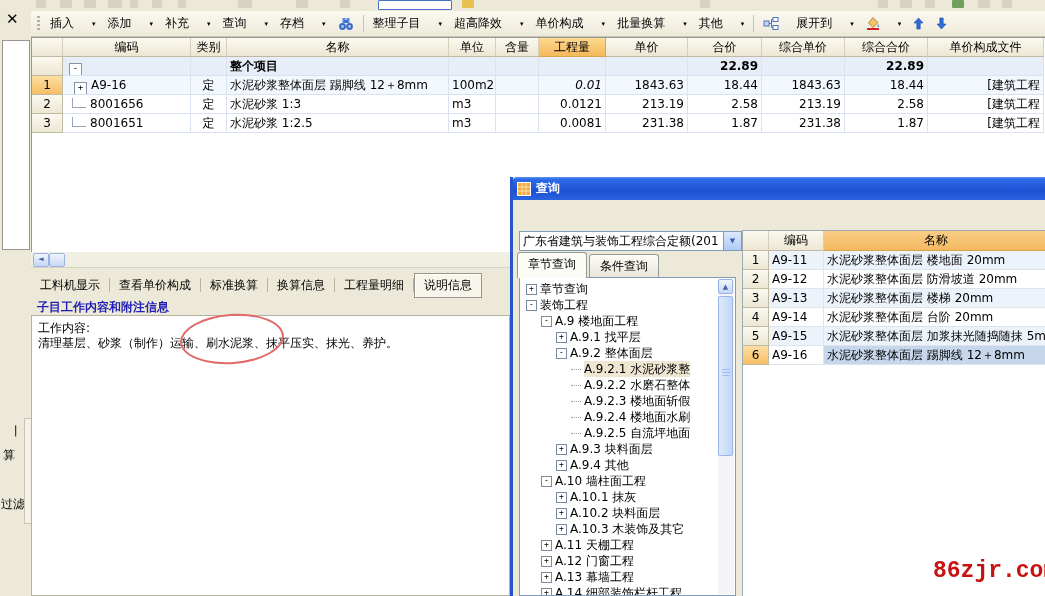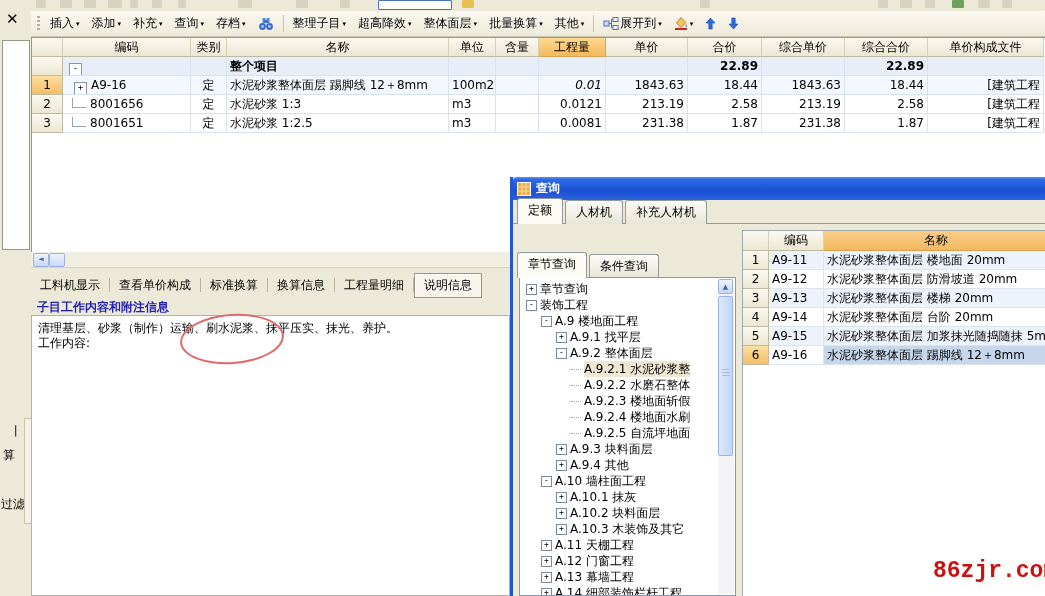--- a/index.html
+++ b/index.html
@@ -12,21 +12,21 @@
   .topfrag.green{background:#6FA05C;}
   
   .close-x{position:absolute;left:6px;top:12px;font-size:15px;font-weight:900;line-height:15px;}
   .rail-panel{position:absolute;left:2px;top:40px;width:26px;height:208px;background:#fff;border:1px solid #9a958a;}
   .rail-frag{position:absolute;color:#000;}
   .rail-splitter{position:absolute;left:24px;top:418px;width:7px;height:104px;background:#F4F2E8;border:1px solid #C8C2AE;}
   
   .toolbar{position:absolute;left:31px;top:11px;right:0;height:25px;background:linear-gradient(#FBF9F0,#EDEADA);
            border-bottom:1px solid #C9C4AE;display:flex;align-items:center;padding-left:5px;}
   .tb-handle{width:3px;height:16px;margin:0 4px 0 1px;background-image:repeating-linear-gradient(#B8B09A 0 2px,transparent 2px 4px);}
-  .tb-btn{display:flex;align-items:center;gap:1px;padding:2px 5px;border:1px solid transparent;border-radius:2px;cursor:default;white-space:nowrap;}
+  .tb-btn{display:flex;align-items:center;gap:17px;padding:2px 5px;border:1px solid transparent;border-radius:2px;cursor:default;white-space:nowrap;}
   .tb-caret{font-size:7px;margin-left:1px;}
   .tb-sep{width:1px;height:17px;background:#C9C4AE;margin:0 3px;}
   .tb-icon{display:inline-flex;align-items:center;}
   
   .grid-area{position:absolute;left:31px;top:37px;width:1014px;height:216px;background:#fff;
              border-left:1px solid #9A9A94;border-top:1px solid #9A9A94;box-sizing:border-box;}
   .grow{display:flex;height:19px;}
   .hcell{box-sizing:border-box;flex:none;background:linear-gradient(#FBF9F0,#ECE7D3);border-right:1px solid #D5CFBA;
          border-bottom:1px solid #C0BAA2;text-align:center;line-height:18px;overflow:hidden;white-space:nowrap;}
   .hcell.hot{background:linear-gradient(#FCD98F,#F5B95B);border-right-color:#D8A24E;border-bottom-color:#D8A24E;}
@@ -173,21 +173,21 @@
       <div class="tb-sep"></div>
       <div class="tb-btn">
         <span>整理子目</span>
         <span class="tb-caret">▾</span>
       </div>
       <div class="tb-btn">
         <span>超高降效</span>
         <span class="tb-caret">▾</span>
       </div>
       <div class="tb-btn">
-        <span>整体面层</span>
+        <span>单价构成</span>
         <span class="tb-caret">▾</span>
       </div>
       <div class="tb-btn">
         <span>批量换算</span>
         <span class="tb-caret">▾</span>
       </div>
       <div class="tb-btn">
         <span>其他</span>
         <span class="tb-caret">▾</span>
       </div>
@@ -320,40 +320,39 @@
       <div class="btab">换算信息</div>
       <div class="btab-sep"></div>
       <div class="btab">工程量明细</div>
       <div class="btab-sep"></div>
       <div class="btab sel">说明信息</div>
     </div>
 
   <div class="detail-head" style="color: rgb(31, 31, 180);">子目工作内容和附注信息</div>
 
   <div class="detail-box">
+    <div>工作内容:</div>
     <div><span>清理基层、砂浆（制作）运输、</span><span>刷水泥浆、</span><span>抹平压实、抹光、养护。</span></div>
-    <div>工作内容:</div>
   </div>
   <div class="red-ellipse"></div>
 
   <div class="dialog">
     <div class="dlg-title">
       <span class="tb-icon">
           <svg width="14" height="14">
             <rect x="0.5" y="0.5" width="13" height="13" fill="#F5A93E" stroke="#FFFFFF"></rect>
             <path d="M1 5h12M1 9h12M5 1v12M9 1v12" stroke="#FBE3B0" stroke-width="1" fill="none"></path>
           </svg>
         </span>
       <span>查询</span>
     </div>
-    <div class="dlg-tabs" id="dlg-tabs">
-        <div class="dtab sel">定额</div>
-        <div class="dtab">人材机</div>
-        <div class="dtab">补充人材机</div>
-      </div>
+    <div class="combo">
+      <span class="combo-text">广东省建筑与装饰工程综合定额(201</span>
+      <span class="combo-btn">▼</span>
+    </div>
     <div class="subtabs" id="dlg-subtabs">
         <div class="dtab sel">章节查询</div>
         <div class="dtab">条件查询</div>
       </div>
     <div class="tree-box">
       <div class="tree-list" id="tree-list">
           <div class="trow" style="padding-left: 4px;">
             <span class="texp">+</span>
             <span class="tlabel">章节查询</span>
           </div>

